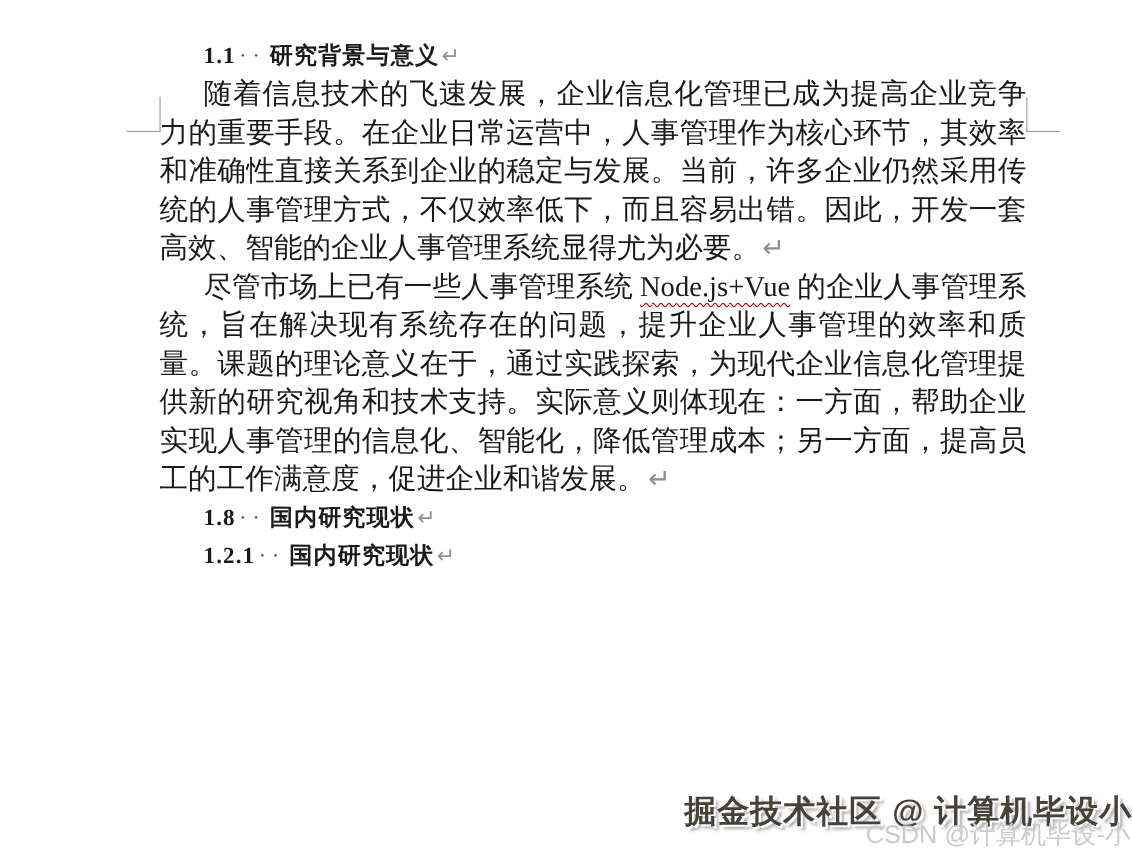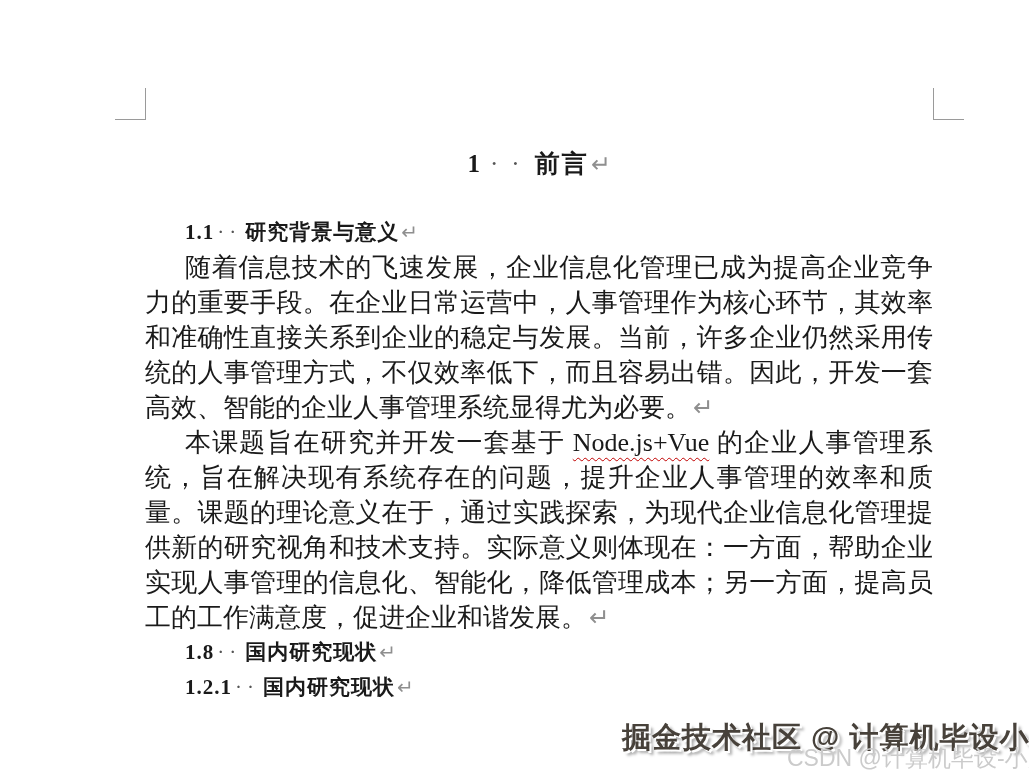--- a/index.html
+++ b/index.html
@@ -78,28 +78,27 @@
   }
 </style>
 </head>
 <body>
 
 <div class="cropmark tl"></div>
 <div class="cropmark tr"></div>
 
 <div class="textarea">
 
-  <div class="doc-title"><span>1</span><span class="dots">··</span><span>前言</span><span class="pm">↵</span></div>
 
   <div class="heading h11"><span>1.1</span><span class="dots">··</span><span>研究背景与意义</span><span class="pm">↵</span></div>
 
   <p class="para"><span>随着信息技术的飞速发展，企业信息化管理已成为提高企业竞争力的重要手段。在企业日常运营中，人事管理作为核心环节，其效率和准确性直接关系到企业的稳定与发展。当前，许多企业仍然采用传统的人事管理方式，不仅效率低下，而且容易出错。因此，开发一套高效、智能的企业人事管理系统显得尤为必要。</span><span class="pm">↵</span></p>
 
 
-  <p class="para"><span>本课题旨在研究并开发一套基于 </span><span class="u-solid"><span class="u-wavy">Node.js+Vue</span></span><span> 的企业人事管理系统，旨在解决现有系统存在的问题，提升企业人事管理的效率和质量。课题的理论意义在于，通过实践探索，为现代企业信息化管理提供新的研究视角和技术支持。实际意义则体现在：一方面，帮助企业实现人事管理的信息化、智能化，降低管理成本；另一方面，提高员工的工作满意度，促进企业和谐发展。</span><span class="pm">↵</span></p>
+  <p class="para"><span>尽管市场上已有一些人事管理系统 </span><span class="u-solid"><span class="u-wavy">Node.js+Vue</span></span><span> 的企业人事管理系统，旨在解决现有系统存在的问题，提升企业人事管理的效率和质量。课题的理论意义在于，通过实践探索，为现代企业信息化管理提供新的研究视角和技术支持。实际意义则体现在：一方面，帮助企业实现人事管理的信息化、智能化，降低管理成本；另一方面，提高员工的工作满意度，促进企业和谐发展。</span><span class="pm">↵</span></p>
 
   <div class="heading"><span>1.8</span><span class="dots">··</span><span>国内研究现状</span><span class="pm">↵</span></div>
 
   <div class="heading"><span>1.2.1</span><span class="dots">··</span><span>国内研究现状</span><span class="pm">↵</span></div>
 
 </div>
 
 <div class="wm1">掘金技术社区 @ 计算机毕设小月哥</div>
 <div class="wm2">CSDN @计算机毕设-小月哥</div>
 

